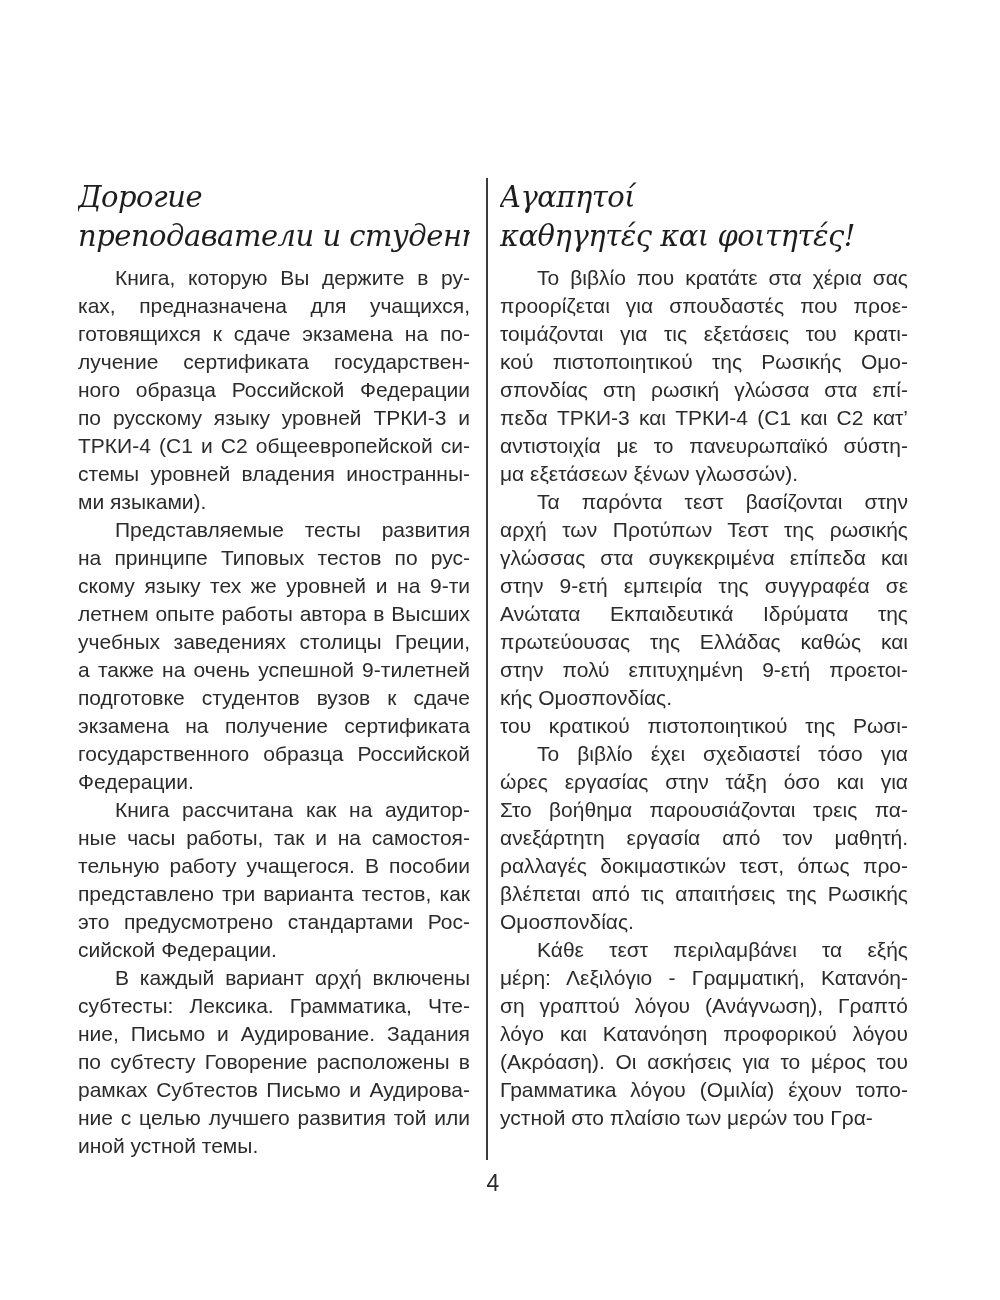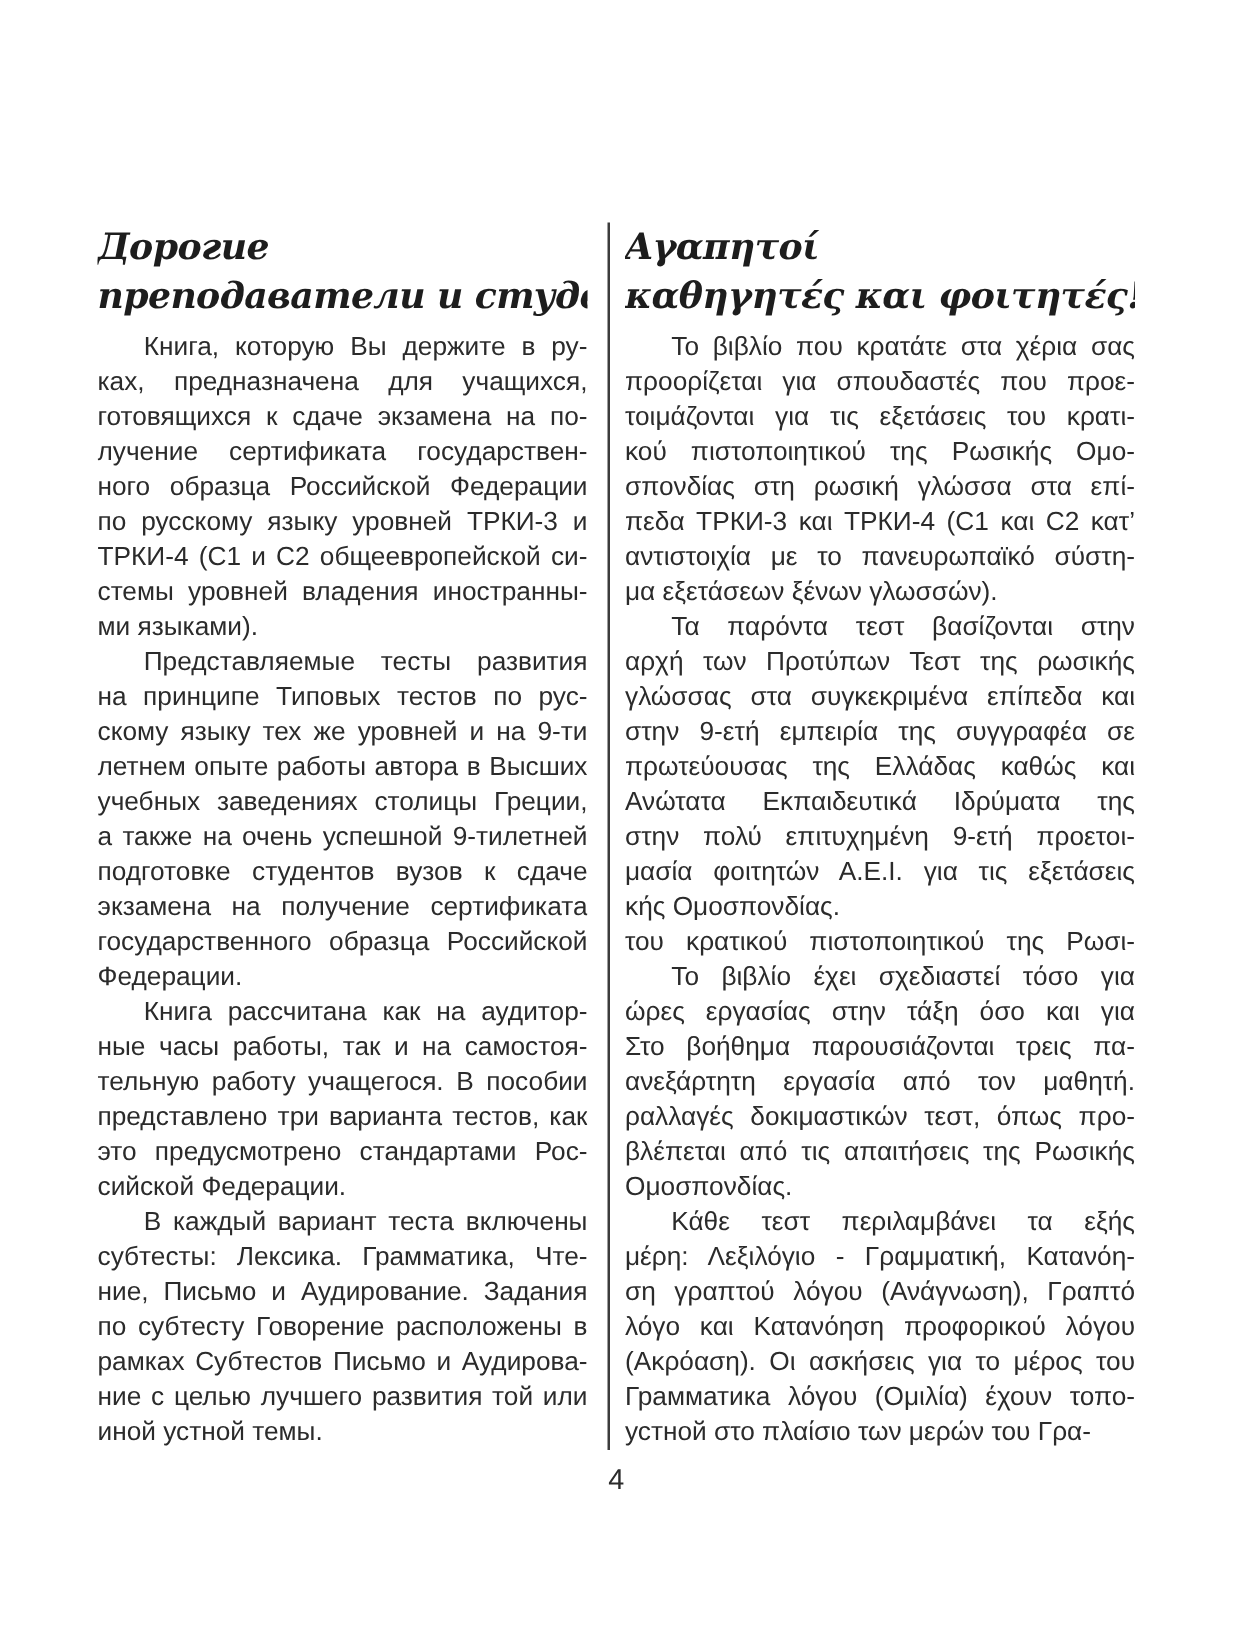--- a/index.html
+++ b/index.html
@@ -38,21 +38,21 @@
   .gap-a { width: 16px; }
   .gap-b { width: 12px; }
   .divider {
     width: 2px;
     background: var(--divider);
   }
   .heading {
     margin: 0 0 8px 0;
     font-family: "DejaVu Serif", "Liberation Serif", serif;
     font-style: italic;
-    font-weight: bold;
+    font-weight: normal;
     font-size: 29px;
     line-height: 39px;
     color: var(--heading);
     letter-spacing: -0.5px;
   }
   .heading span { display: block; white-space: nowrap; }
   .para { margin: 0; }
   .line {
     font-size: 21px;
     line-height: 28px;
@@ -109,21 +109,21 @@
         </div>
       <div class="para">
           <div class="line first">Книга рассчитана как на аудитор-</div>
           <div class="line">ные часы работы, так и на самостоя-</div>
           <div class="line">тельную работу учащегося. В пособии</div>
           <div class="line">представлено три варианта тестов, как</div>
           <div class="line">это предусмотрено стандартами Рос-</div>
           <div class="line last">сийской Федерации.</div>
         </div>
       <div class="para">
-          <div class="line first">В каждый вариант теста включены</div>
+          <div class="line first">В каждый вариант αρχή включены</div>
           <div class="line">субтесты: Лексика. Грамматика, Чте-</div>
           <div class="line">ние, Письмо и Аудирование. Задания</div>
           <div class="line">по субтесту Говорение расположены в</div>
           <div class="line">рамках Субтестов Письмо и Аудирова-</div>
           <div class="line">ние с целью лучшего развития той или</div>
           <div class="line last">иной устной темы.</div>
         </div>
     </div>
 
     <div class="gap-a"></div>
@@ -143,24 +143,23 @@
           <div class="line">σπονδίας στη ρωσική γλώσσα στα επί-</div>
           <div class="line">πεδα ТРКИ-3 και ТРКИ-4 (C1 και C2 κατ’</div>
           <div class="line">αντιστοιχία με το πανευρωπαϊκό σύστη-</div>
           <div class="line last">μα εξετάσεων ξένων γλωσσών).</div>
         </div>
       <div class="para">
           <div class="line first">Τα παρόντα τεστ βασίζονται στην</div>
           <div class="line">αρχή των Προτύπων Τεστ της ρωσικής</div>
           <div class="line">γλώσσας στα συγκεκριμένα επίπεδα και</div>
           <div class="line">στην 9-ετή εμπειρία της συγγραφέα σε</div>
+          <div class="line">Ανώτατα Εκπαιδευτικά Ιδρύματα της</div>
           <div class="line">πρωτεύουσας της Ελλάδας καθώς και</div>
-          <div class="line">Ανώτατα Εκπαιδευτικά Ιδρύματα της</div>
           <div class="line">στην πολύ επιτυχημένη 9-ετή προετοι-</div>
-          <div class="line">μασία φοιτητών Α.Ε.Ι. για τις εξετάσεις</div>
           <div class="line last">κής Ομοσπονδίας.</div>
           <div class="line">του κρατικού πιστοποιητικού της Ρωσι-</div>
         </div>
       <div class="para">
           <div class="line first">Το βιβλίο έχει σχεδιαστεί τόσο για</div>
           <div class="line">ώρες εργασίας στην τάξη όσο και για</div>
           <div class="line">Στο βοήθημα παρουσιάζονται τρεις πα-</div>
           <div class="line">ανεξάρτητη εργασία από τον μαθητή.</div>
           <div class="line">ραλλαγές δοκιμαστικών τεστ, όπως προ-</div>
           <div class="line">βλέπεται από τις απαιτήσεις της Ρωσικής</div>

